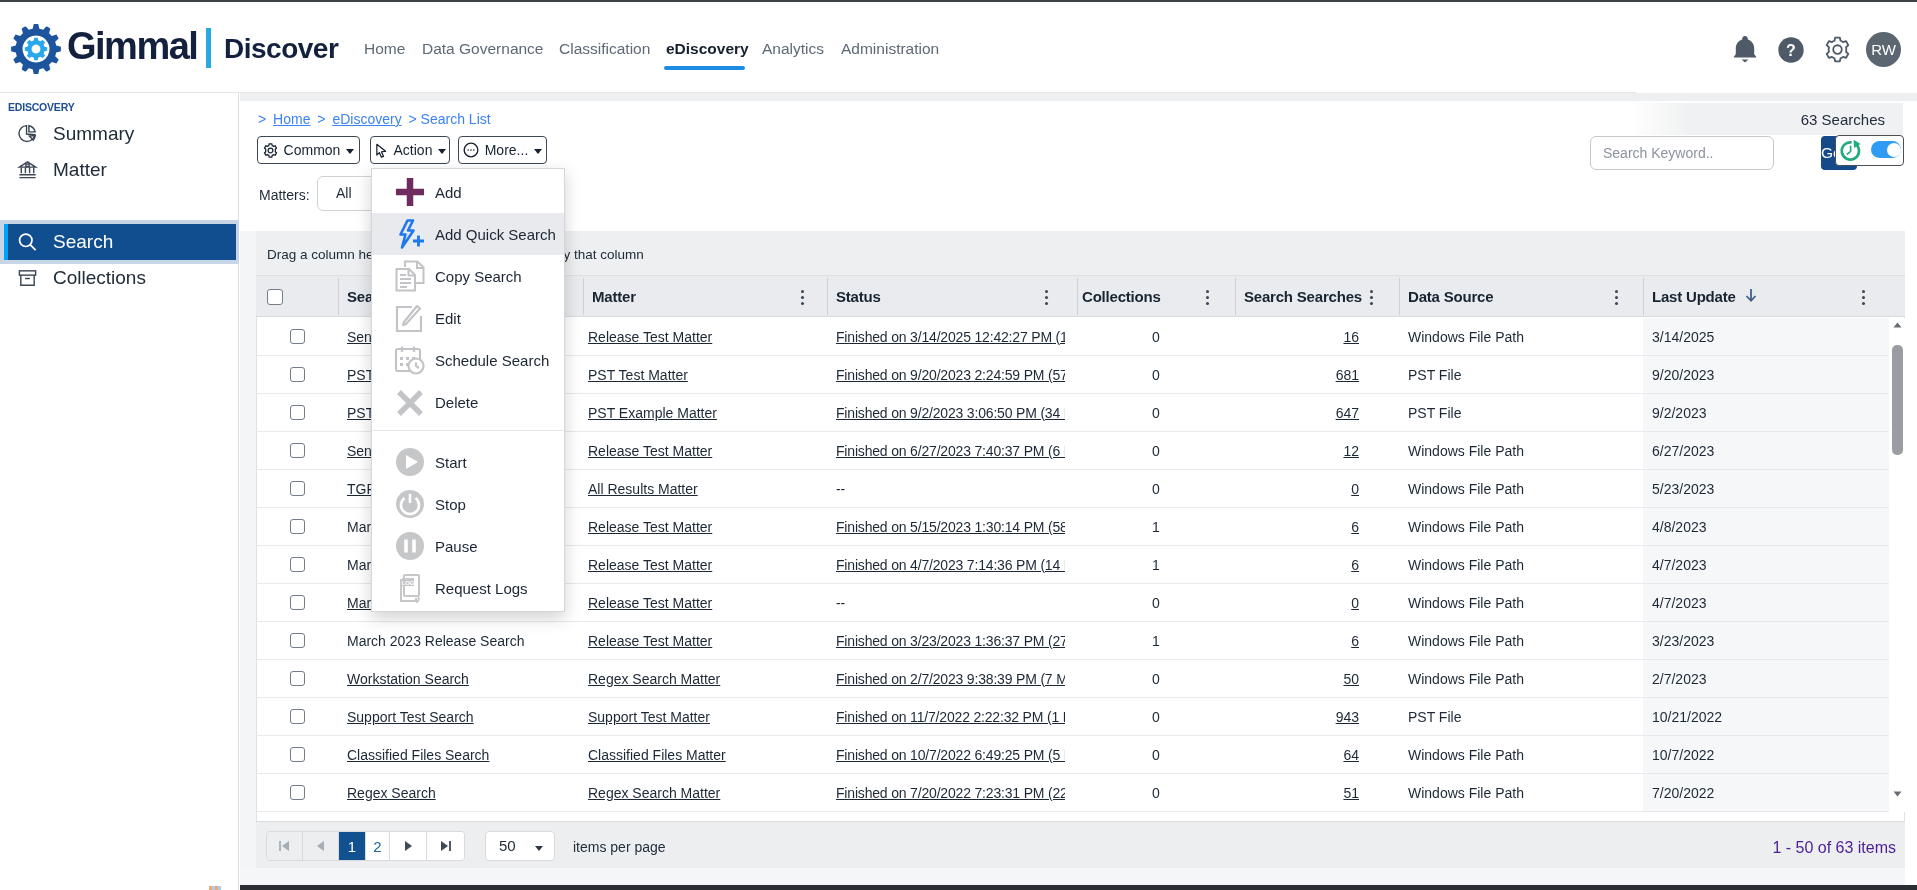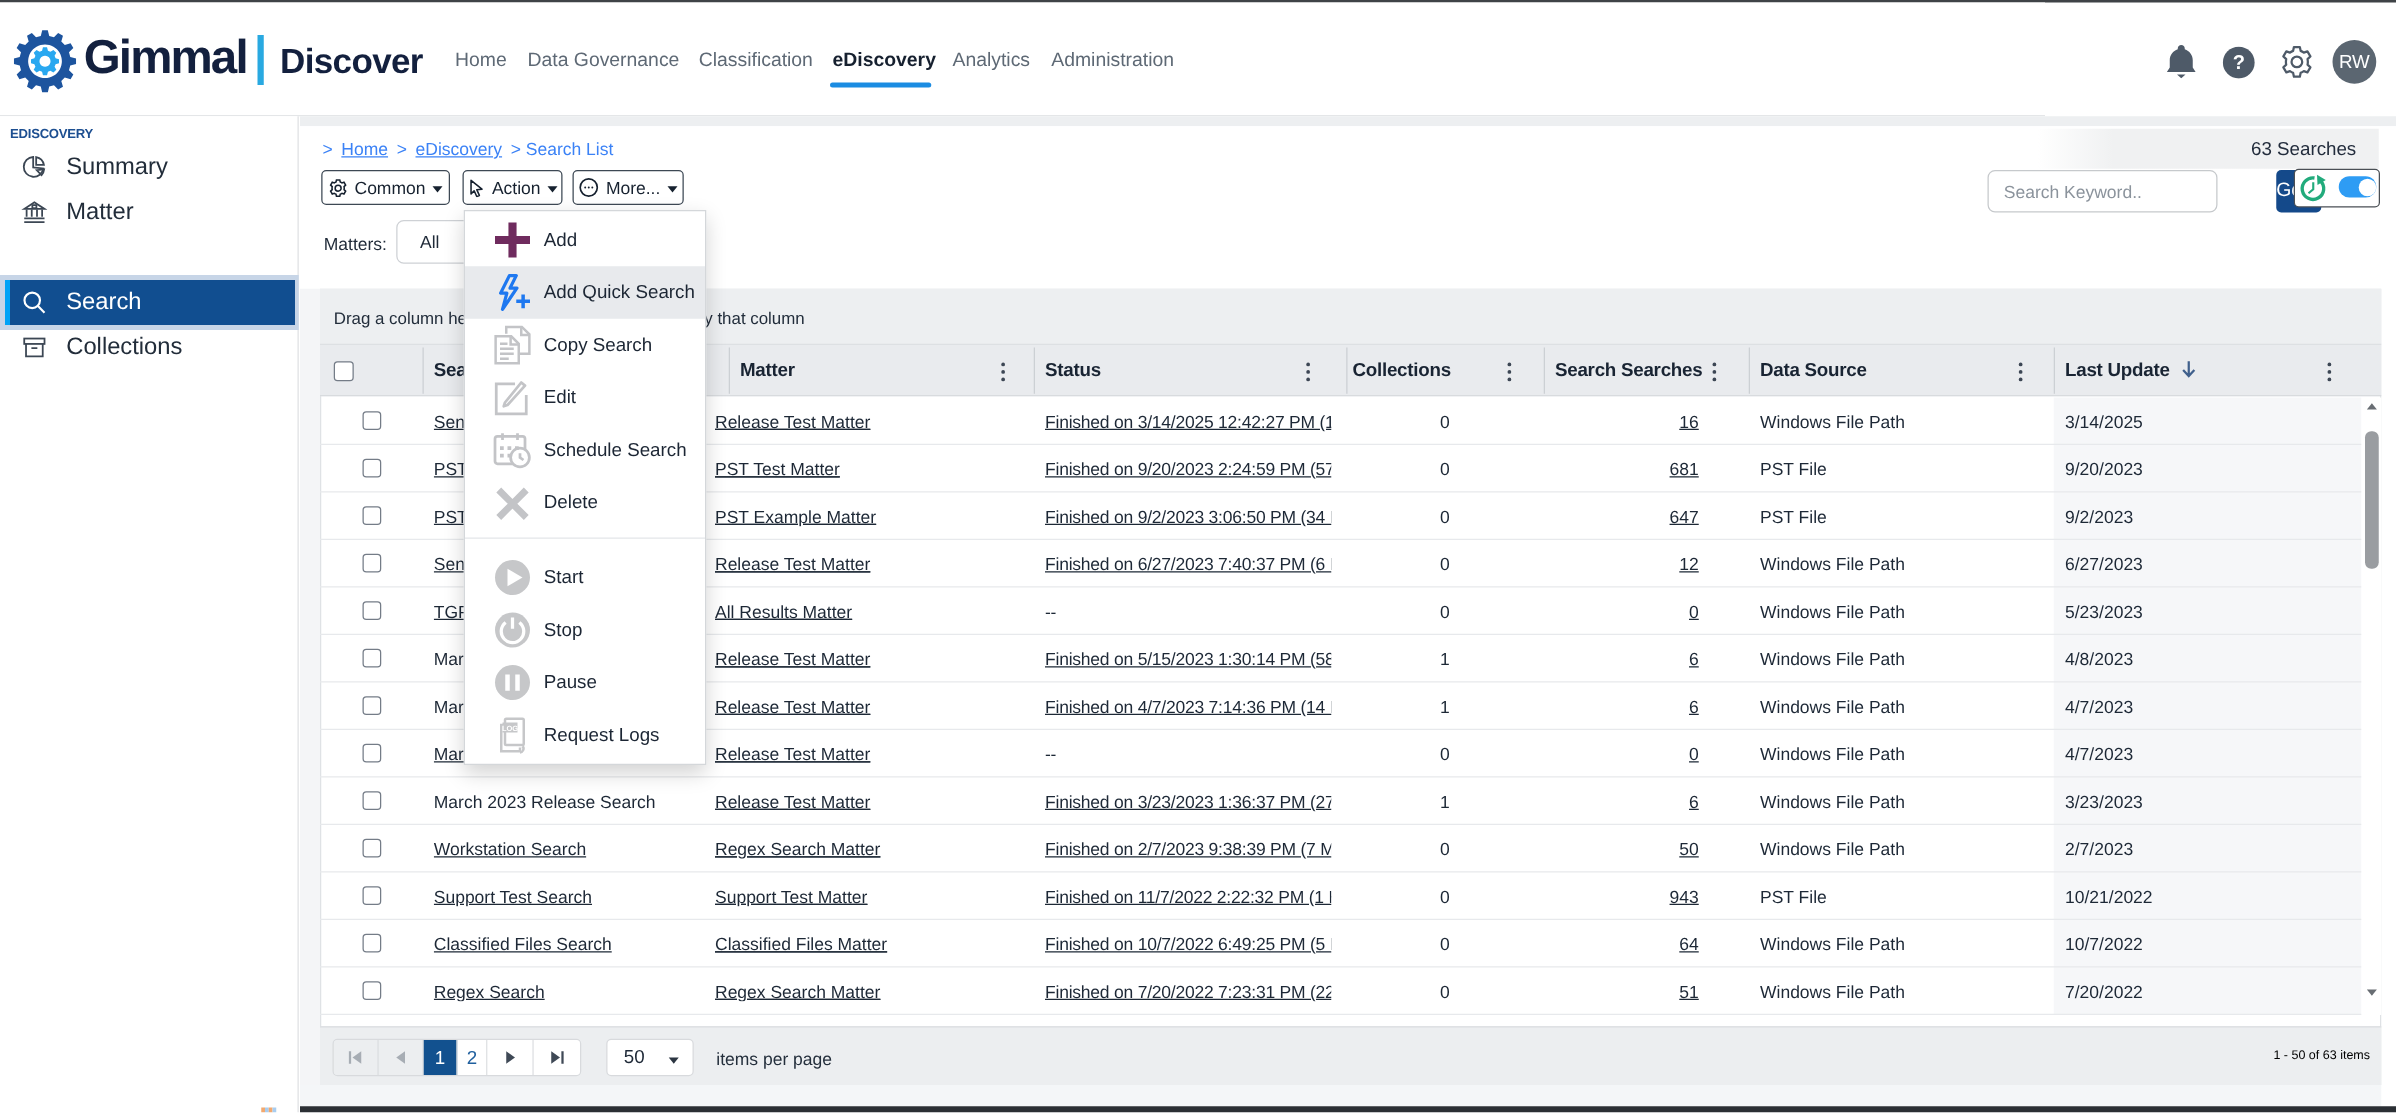--- a/index.html
+++ b/index.html
@@ -50,21 +50,21 @@
 .hsep { position:absolute; top:278px; width:1px; height:37px; background:#ccd0d4; }
 .hlabel { position:absolute; top:289px; font-size:15px; line-height:16px; font-weight:bold; color:#192433; letter-spacing:-0.2px; }
 .dots { position:absolute; top:290px; width:3.4px; height:3.4px; border-radius:50%; background:#3c4654; box-shadow:0 6px 0 #3c4654, 0 12px 0 #3c4654; }
 .cb { display:inline-block; width:15px; height:15px; border:1.6px solid #747c87; border-radius:3px; background:#fff; }
 #headcb { position:absolute; left:267px; top:289px; width:16px; height:16px; background:#fff; }
 #lastupd-bg { position:absolute; left:1643px; top:318px; width:246px; height:494px; background:#f6f7f9; }
 .row { position:absolute; left:256px; width:1633px; height:38px; border-bottom:1px solid #e7e9ec; font-size:14px; color:#1d2836; }
 .row > div { position:absolute; top:50%; transform:translateY(-50%); white-space:nowrap; }
 .rowcb { position:absolute; left:34px; top:11px; }
 .c-name { left:91px; width:230px; overflow:hidden; }
-.c-matter { left:316px; width:230px; overflow:hidden;text-decoration:underline; }
+.c-matter { left:332px; width:230px; overflow:hidden; }
 .c-status { left:580px; width:229px; overflow:hidden; letter-spacing:-0.18px; }
 .c-coll { left:821px; width:158px; text-align:center; }
 .c-res { left:939px; width:164px; text-align:right; }
 .c-src { left:1152px; width:230px; }
 .c-date { left:1396px; width:230px; }
 
 #vscroll { position:absolute; left:1890px; top:318px; width:15px; height:494px; background:#fff; }
 #vthumb { position:absolute; left:1892px; top:345px; width:11px; height:110px; background:#9a9da1; border-radius:5px; }
 
 #pager { position:absolute; left:256px; top:821px; width:1649px; height:47px; background:#eceef0; border-top:1px solid #d9dcdf; }
@@ -392,21 +392,21 @@
       </div>
   <div class="pbtn" style="width:37px;background:#fff">
         <svg width="13" height="12" viewBox="0 0 13 12">
           <path d="M2 1 L9 6 L2 11 Z" fill="#3f4956"></path>
           <path d="M11 1 L11 11" stroke="#3f4956" stroke-width="1.8"></path>
         </svg>
       </div>
 </div>
 <div id="pg50">50<span class="caret" style="border-top-color:#2c3642"></span></div>
 <div id="items-label">items per page</div>
-<div style="position:absolute; right:21px; top:839px; font-size:10px; color:#000000;">1 - 50 of 63 items</div>
+<div style="position:absolute; right:21px; top:839px; font-size:16px; color:#4c1d95;">1 - 50 of 63 items</div>
 <div id="bot-strip"></div>
 <div id="bot-bar"></div>
 <div style="position:absolute;left:209px;top:886px;width:3px;height:4px;background:#f2a96f"></div>
 <div style="position:absolute;left:212px;top:886px;width:3px;height:4px;background:#a8cdf0"></div>
 <div style="position:absolute;left:215px;top:886px;width:3px;height:4px;background:#f2a96f"></div>
 <div style="position:absolute;left:218px;top:886px;width:3px;height:4px;background:#a8cdf0"></div>
 
 <div id="menu">
 <div id="mi-hover"></div>
 <div class="mi" style="top:2px">

